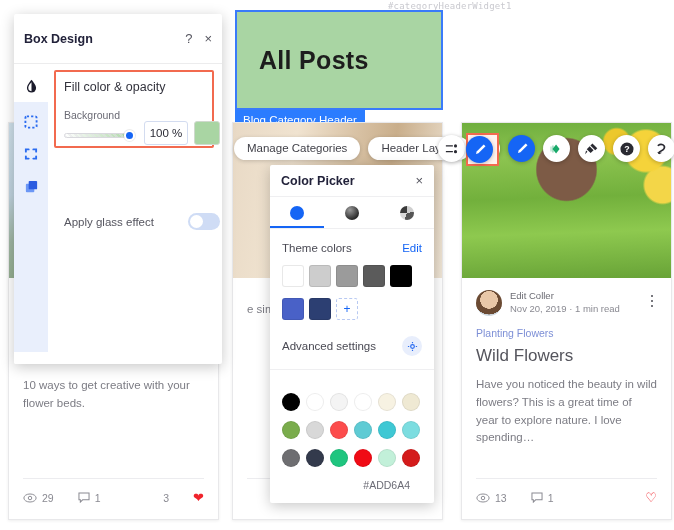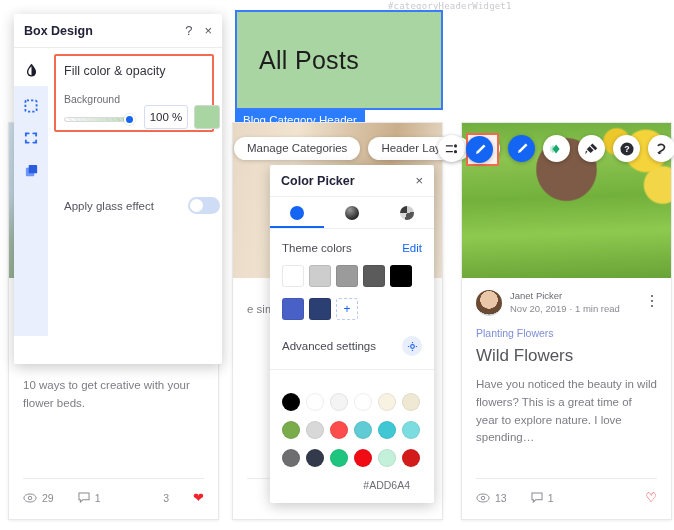--- a/index.html
+++ b/index.html
@@ -20,21 +20,21 @@
     font-family: "DejaVu Sans Mono", monospace;
   }
 
   
   .cat-header {
     position: absolute; left: 235px; top: 10px; width: 208px; height: 100px;
     background: #a9d5a3; border: 2px solid #3a7bfa;
   }
   .cat-header-title {
     position: absolute; left: 22px; top: 34px;
-    font-size: 25px; color: #1d1d1d; font-weight: 400;
+    font-size: 25px; color: #1d1d1d; font-weight: 700;
     font-family: "Liberation Sans", sans-serif; letter-spacing: .3px;
   }
   .cat-tag {
     position: absolute; left: 235px; top: 110px;
     background: #2b7cff; color: #fff;
     font-size: 11.5px; padding: 4px 8px 5px 8px; white-space: nowrap;
   }
 
   
   .grid { position: absolute; left: 8px; top: 122px; width: 666px; height: 400px; }
@@ -122,21 +122,21 @@
     border: 2.5px solid #f26a4f; background: #fff3ef; z-index: 1;
   }
 
   
   .panel-box {
     position: absolute; left: 14px; top: 14px; width: 208px; height: 350px;
     background: #fff; box-shadow: 0 3px 14px rgba(0,0,0,.22);
     border-radius: 2px; overflow: hidden;
   }
   .panel-head {
-    height: 34px; border-bottom: 1px solid #ececed;
+    height: 50px; border-bottom: 1px solid #ececed;
     display: flex; align-items: center; padding: 0 10px;
   }
   .panel-title { font-size: 12.5px; font-weight: bold; color: #22223a; flex: 1; }
   .panel-head .hact { color: #55555f; font-size: 13px; margin-left: 12px; cursor: pointer; }
   .panel-cols { display: flex; height: 316px; }
   .rail { width: 34px; background: #fff; padding-top: 6px; }
   .rail-item {
     height: 32px; display: flex; align-items: center; justify-content: center;
     cursor: pointer;
   }
@@ -303,21 +303,21 @@
         <div class="card-img img-moss"></div>
         <div class="card-body">
           <div class="dots">
               <span></span>
               <span></span>
               <span></span>
             </div>
           <div class="meta-row">
             <div class="avatar"></div>
             <div class="meta-text">
-              <div class="meta-name">Janet Picker</div>
+              <div class="meta-name">Edit Coller</div>
               <div class="meta-sub">Nov 20, 2019  ·  1 min read</div>
             </div>
           </div>
           <div class="cat-link">Planting Flowers</div>
           <div class="post-title">Wild Flowers</div>
           <div class="post-excerpt">Have you noticed the beauty in wild flowers? This is a great time of year to explore nature. I love spending…</div>
         </div>
         <div class="card-footer">
           <div class="stat">
             <svg width="14" height="10" viewBox="0 0 16 11">

